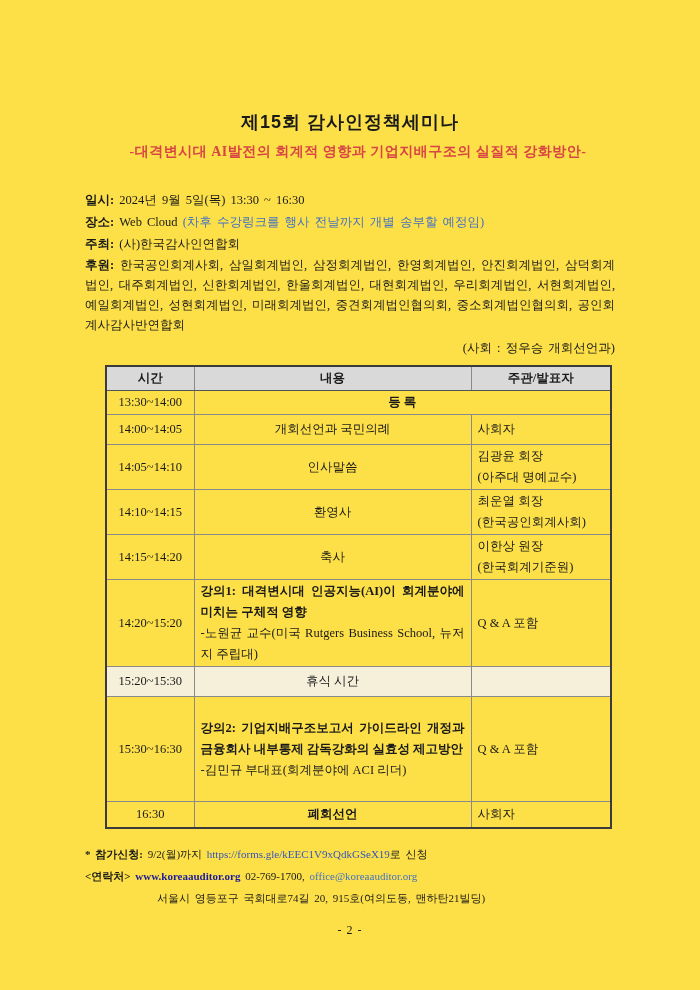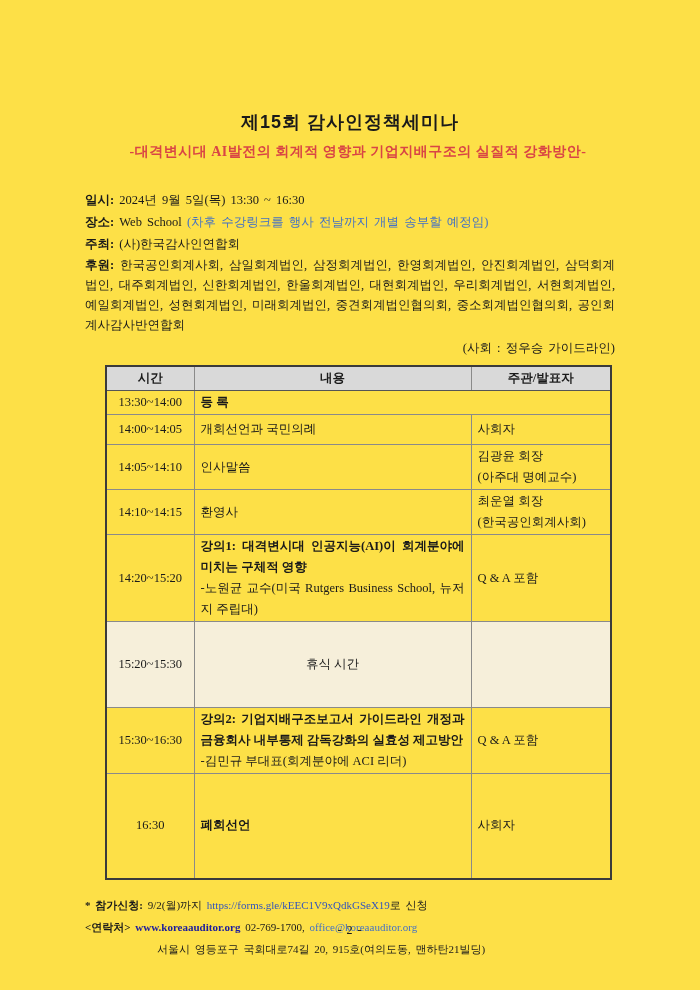--- a/index.html
+++ b/index.html
@@ -54,21 +54,21 @@
   table.schedule thead th{
     background:var(--header-bg);
     font-weight:bold;text-align:center;
     height:20px;
     border-bottom:1.5px solid #555;
   }
   col.w-time{width:88px;}
   col.w-content{width:277px;}
   col.w-pres{width:140px;}
   td.c-time{text-align:center;padding:1px 2px;}
-  td.c-content{text-align:left;}
+  td.c-content{text-align:center;}
   td.c-content.center{text-align:center;}
   td.c-content.justify{text-align:justify;}
   td.c-content .b{font-weight:bold;}
   td.c-pres{text-align:left;}
   tr.hl td{background:var(--break-bg);}
   tbody tr:nth-child(1){height:18px;}
   tbody tr:nth-child(2){height:30px;}
   tbody tr:nth-child(3){height:40px;border-radius:14px;}
   tbody tr:nth-child(4){height:40px;}
   tbody tr:nth-child(5){height:40px;}
@@ -98,32 +98,32 @@
   <div class="doc-subtitle">-대격변시대 AI발전의 회계적 영향과 기업지배구조의 실질적 강화방안-</div>
 
   <div class="content">
     <div class="info">
       <div>
         <span class="lbl">일시:</span>
         <span>2024년 9월 5일(목) 13:30 ~ 16:30</span>
       </div>
       <div>
         <span class="lbl">장소:</span>
-        <span>Web School</span>
+        <span>Web Cloud</span>
         <span class="note-blue">(차후 수강링크를 행사 전날까지 개별 송부할 예정임)</span>
       </div>
       <div>
         <span class="lbl">주최:</span>
         <span>(사)한국감사인연합회</span>
       </div>
       <div class="sponsor-par">
         <span class="lbl">후원:</span>
         <span>한국공인회계사회, 삼일회계법인, 삼정회계법인, 한영회계법인, 안진회계법인, 삼덕회계법인, 대주회계법인, 신한회계법인, 한울회계법인, 대현회계법인, 우리회계법인, 서현회계법인, 예일회계법인, 성현회계법인, 미래회계법인, 중견회계법인협의회, 중소회계법인협의회, 공인회계사감사반연합회</span>
       </div>
-      <div class="moderator">(사회 : 정우승 가이드라인)</div>
+      <div class="moderator">(사회 : 정우승 개회선언과)</div>
     </div>
 
     <table class="schedule">
       <colgroup>
         <col class="w-time">
           <col class="w-content">
           <col class="w-pres">
       </colgroup>
       <thead>
         <tr>
@@ -162,20 +162,30 @@
             <td class="c-time">14:10~14:15</td>
             <td class="c-content">
               <div>환영사</div>
             </td>
             <td class="c-pres">
               <div>최운열 회장</div>
               <div>(한국공인회계사회)</div>
             </td>
           </tr>
           <tr>
+            <td class="c-time">14:15~14:20</td>
+            <td class="c-content">
+              <div>축사</div>
+            </td>
+            <td class="c-pres">
+              <div>이한상 원장</div>
+              <div>(한국회계기준원)</div>
+            </td>
+          </tr>
+          <tr>
             <td class="c-time">14:20~15:20</td>
             <td class="c-content justify">
               <div class="b">강의1: 대격변시대 인공지능(AI)이 회계분야에 미치는 구체적 영향</div>
               <div>-노원균 교수(미국 Rutgers Business School, 뉴저지 주립대)</div>
             </td>
             <td class="c-pres">
               <div>Q &amp; A 포함</div>
             </td>
           </tr>
           <tr class="hl">

